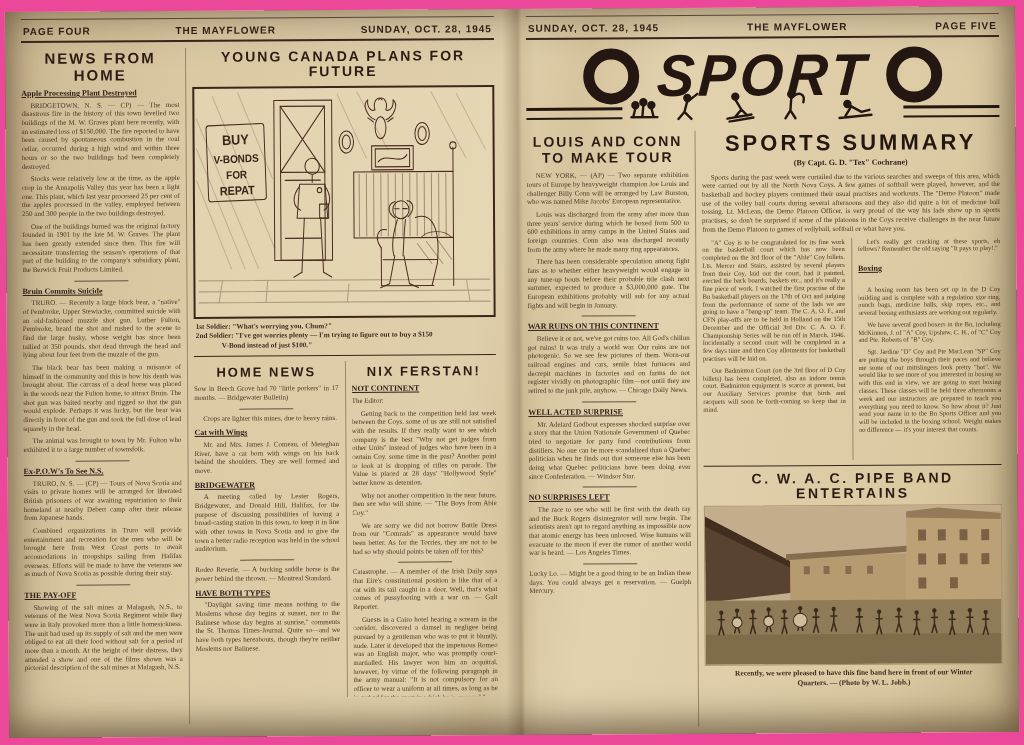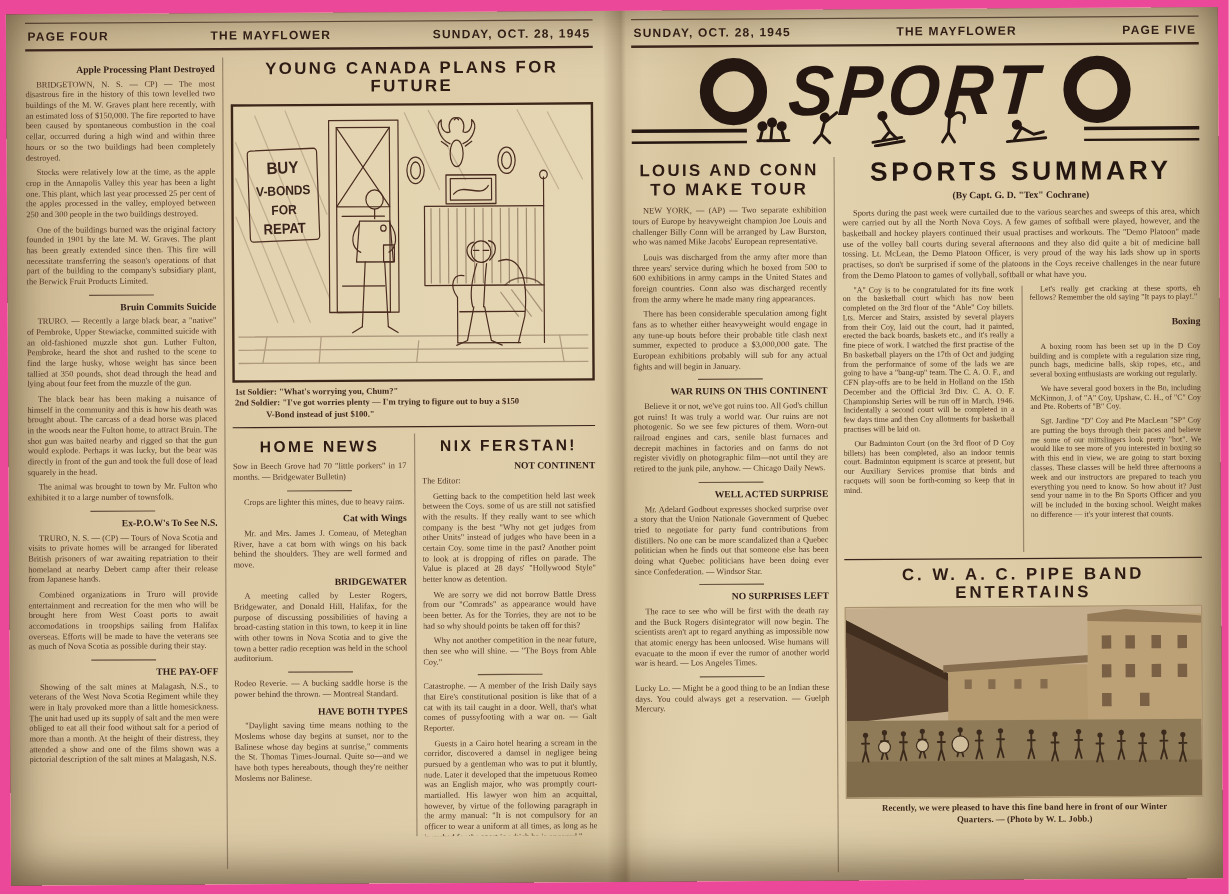--- a/index.html
+++ b/index.html
@@ -14,21 +14,21 @@
   .page{width:50%;box-sizing:border-box;padding:12px 16px 8px;position:relative;color:#4e3124;}
   
   .phead{display:flex;justify-content:space-between;align-items:flex-end;
          font:bold 10px/1 "Liberation Sans",sans-serif;letter-spacing:1px;color:#311e16;
          border-bottom:2px solid #3a241b;padding:3px 2px 4px;position:relative;margin-bottom:6px;}
   .phead::before{content:'';position:absolute;top:-5px;left:0;right:0;height:1px;background:#3a241b;opacity:.75;}
   
   .bt{font:7px/1.24 "Liberation Serif",serif;text-align:justify;color:#4e3124;}
   .bt p{margin:0 0 4px;text-indent:9px;}
   .noind{text-indent:0 !important;}
-  .shead{font:bold 8px/1.1 "Liberation Serif",serif;text-align:right;margin:6px 0 3px;color:#33201a;}
+  .shead{font:bold 8px/1.1 "Liberation Serif",serif;text-align:left;margin:6px 0 3px;color:#33201a;text-decoration:underline;}
   .srule{width:54px;height:1px;background:#4a3226;margin:6px auto 5px;opacity:.8;}
   .bighead{font:bold 15px/1.1 "Liberation Sans",sans-serif;letter-spacing:2px;text-align:center;color:#2d1b14;margin:2px 0 6px;}
   .colhead{font:bold 13px/1.1 "Liberation Sans",sans-serif;letter-spacing:2px;text-align:center;color:#2d1b14;margin:4px 0 5px;}
   .cols{display:flex;}
   .vr{width:1px;background:#4a3226;opacity:.45;margin:0 6px;}
   
   .nfh-col{width:158px;height:676px;overflow:hidden;flex:none;}
   .mid-region{flex:1;min-width:0;}
   .cartoon-box{border:2px solid #3c2519;height:228px;background:rgba(240,228,198,.35);overflow:hidden;}
   .cartoon-cap{font:bold 7.2px/1.3 "Liberation Serif",serif;color:#42291e;margin:4px 2px 2px;}
@@ -67,20 +67,21 @@
 
   <div class="page">
     <div class="phead">
       <span>PAGE FOUR</span>
       <span>THE MAYFLOWER</span>
       <span>SUNDAY, OCT. 28, 1945</span>
     </div>
     <div class="cols">
 
       <div class="nfh-col">
+        <div class="bighead">NEWS FROM HOME</div>
         <div>
           <div class="shead">Apple Processing Plant Destroyed</div>
           <div class="bt">
             <p>BRIDGETOWN, N. S. — CP) — The most disastrous fire in the history of this town levelled two buildings of the M. W. Graves plant here recently, with an estimated loss of $150,000. The fire reported to have been caused by spontaneous combustion in the coal cellar, occurred during a high wind and within three hours or so the two buildings had been completely destroyed.</p>
             <p>Stocks were relatively low at the time, as the apple crop in the Annapolis Valley this year has been a light one. This plant, which last year processed 25 per cent of the apples processed in the valley, employed between 250 and 300 people in the two buildings destroyed.</p>
             <p>One of the buildings burned was the original factory founded in 1901 by the late M. W. Graves. The plant has been greatly extended since then. This fire will necessitate transferring the season's operations of that part of the building to the company's subsidiary plant, the Berwick Fruit Products Limited.</p>
           </div>
         </div>
         <div class="srule"></div>
         <div>
@@ -225,22 +226,22 @@
             </div>
           </div>
           <div class="vr"></div>
 
           <div class="subcol">
             <div class="colhead">NIX FERSTAN!</div>
             <div class="shead">NOT CONTINENT</div>
             <div class="bt">
               <p class="noind">The Editor:</p>
               <p>Getting back to the competition held last week between the Coys. some of us are still not satisfied with the results. If they really want to see which company is the best "Why not get judges from other Units" instead of judges who have been in a certain Coy. some time in the past? Another point to look at is dropping of rifles on parade. The Value is placed at 28 days' "Hollywood Style" better know as detention.</p>
+              <p>Why not another competition in the near future, then see who will shine. — "The Boys from Able Coy."</p>
               <p>We are sorry we did not borrow Battle Dress from our "Comrads" as appearance would have been better. As for the Torries, they are not to be had so why should points be taken off for this?</p>
-              <p>Why not another competition in the near future, then see who will shine. — "The Boys from Able Coy."</p>
               <div class="srule"></div>
               <p class="noind">Catastrophe. — A member of the Irish Daily says that Eire's constitutional position is like that of a cat with its tail caught in a door. Well, that's what comes of pussyfooting with a war on. — Galt Reporter.</p>
               <p>Guests in a Cairo hotel hearing a scream in the corridor, discovered a damsel in negligee being pursued by a gentleman who was to put it bluntly, nude. Later it developed that the impetuous Romeo was an English major, who was promptly court-martialled. His lawyer won him an acquittal, however, by virtue of the following paragraph in the army manual: "It is not compulsory for an officer to wear a uniform at all times, as long as he is garbed for the sport in which he is engaged."</p>
             </div>
           </div>
         </div>
       </div>
     </div>
   </div>
 

